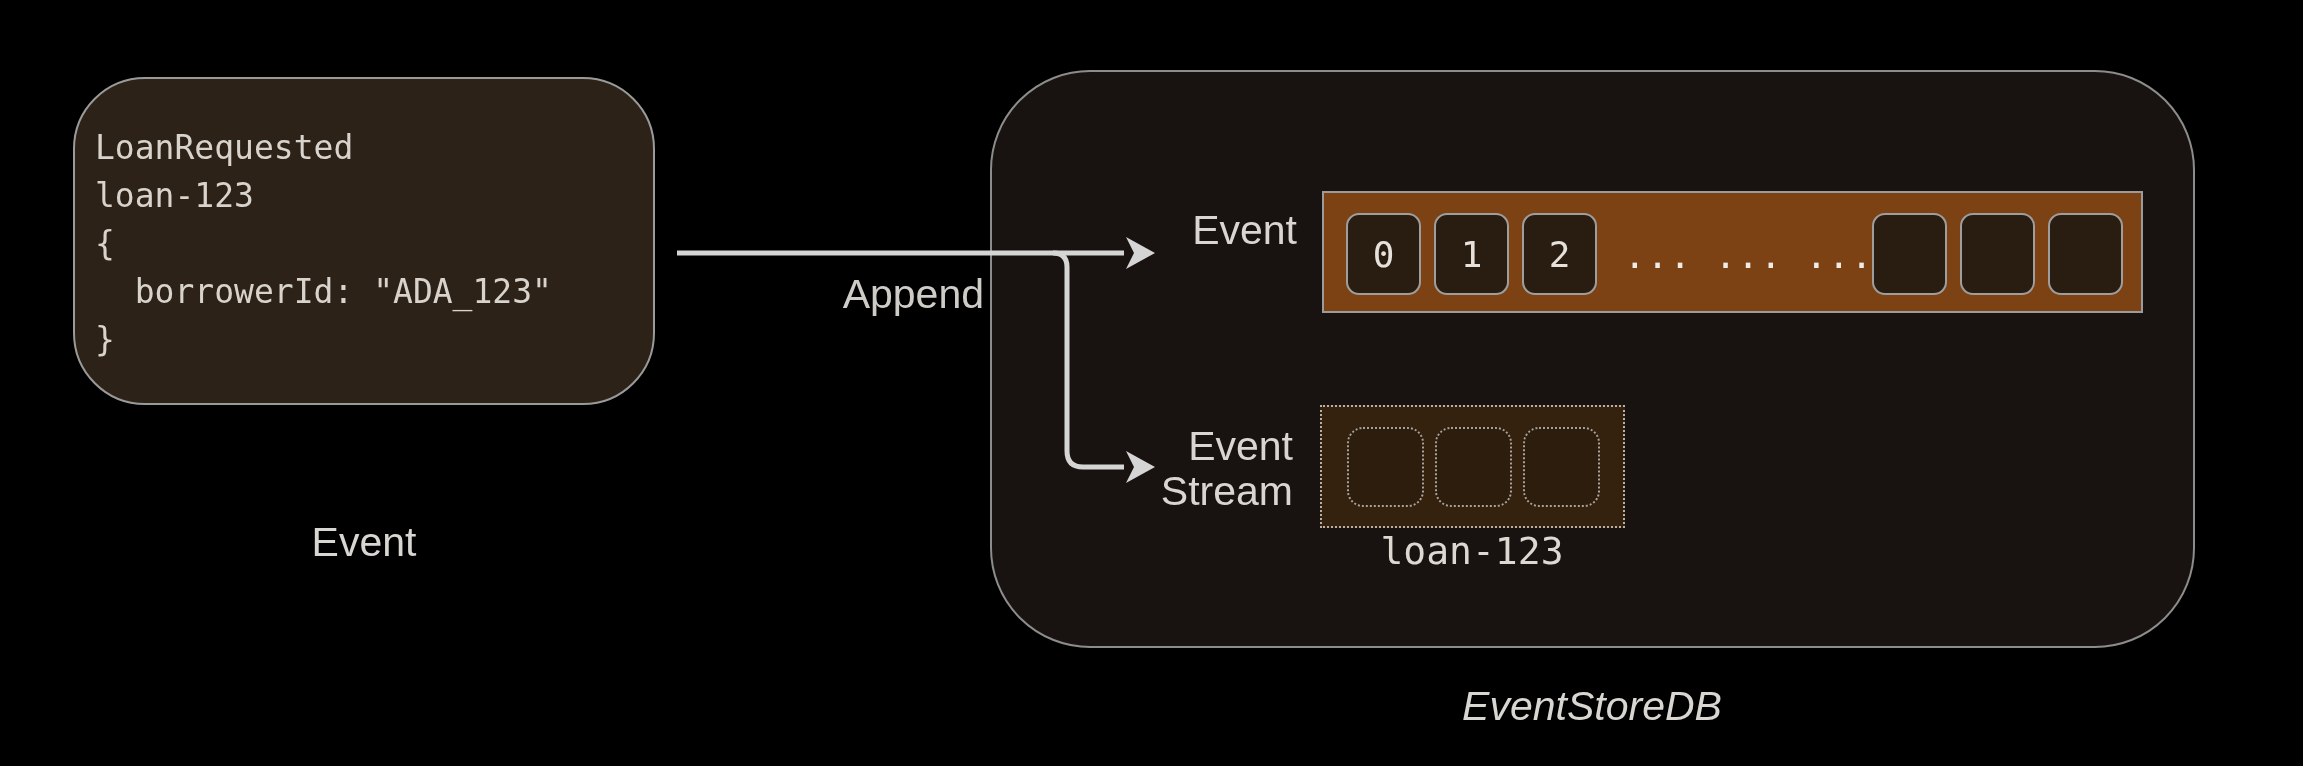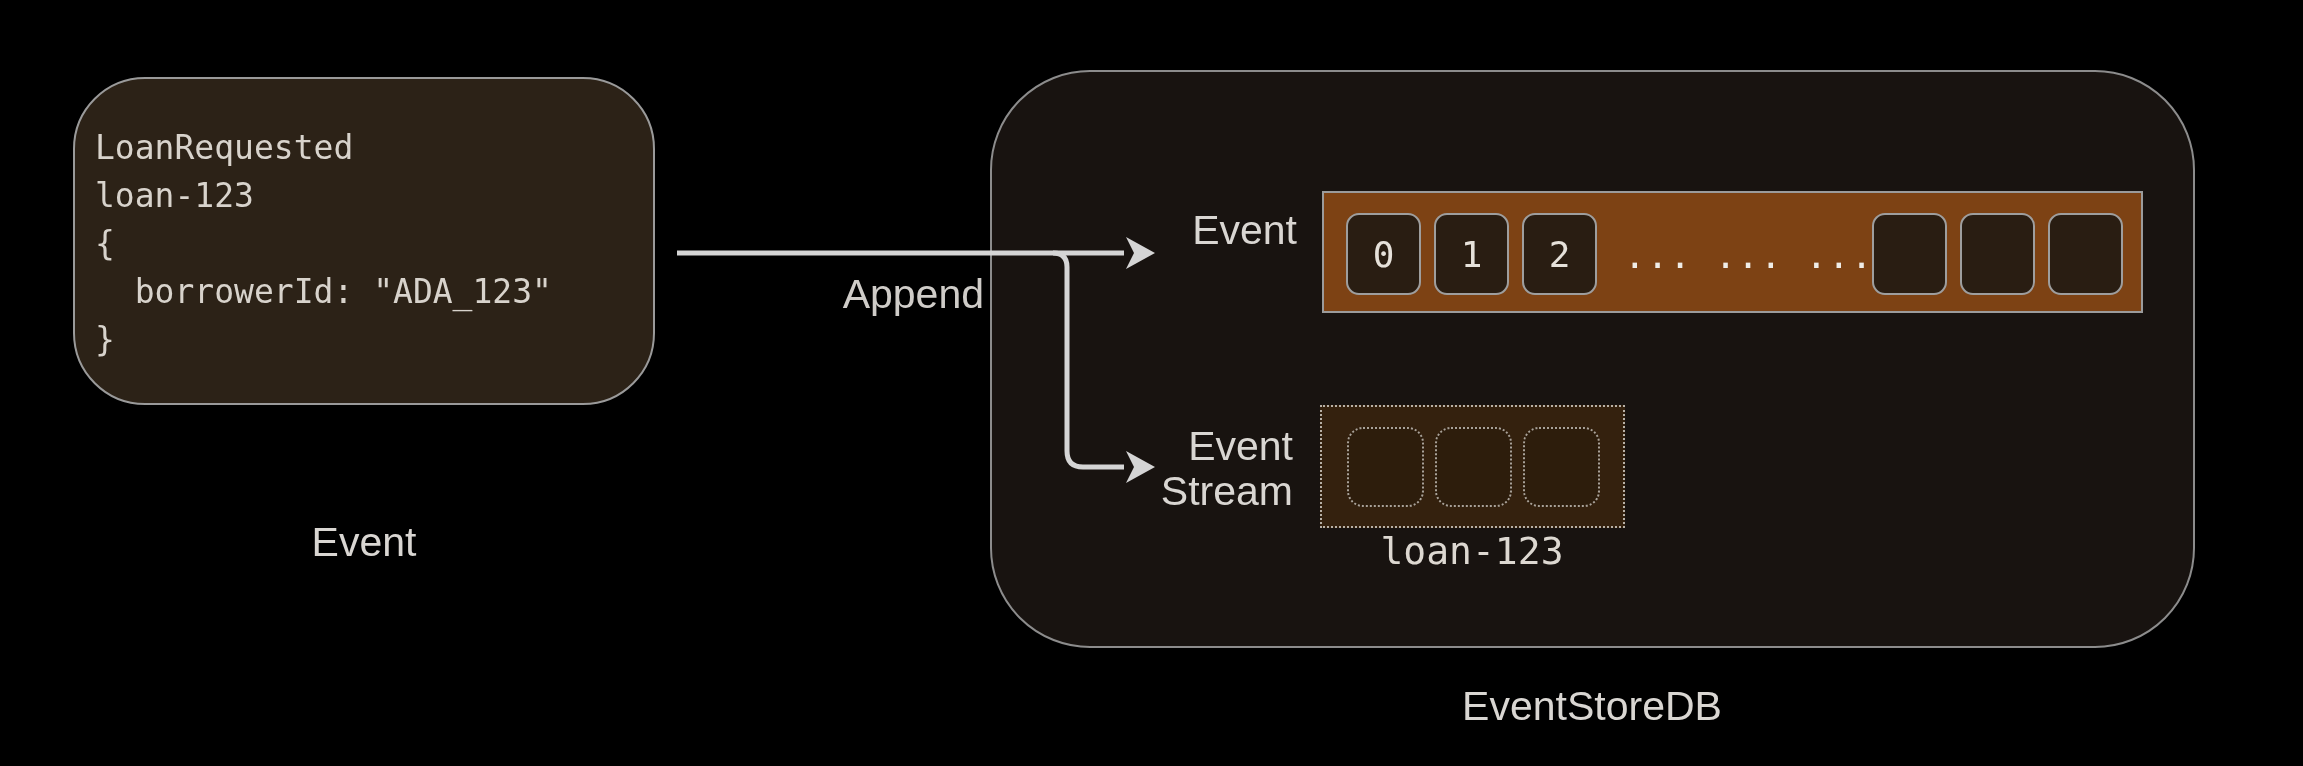--- a/index.html
+++ b/index.html
@@ -93,21 +93,21 @@
     border-radius:16px;
     box-sizing:border-box;
     background:rgba(0,0,0,0.12);
   }
   .stream-name{
     left:1322px;top:529px;width:300px;
     text-align:center;
     font-family:"DejaVu Sans Mono","Liberation Mono",monospace;
     font-size:38px;color:#ddd8d1;
   }
-  .esdb-caption{left:1432px;top:684px;width:320px;}
+  .esdb-caption{left:1432px;top:684px;width:320px;font-style:italic;}
 
   .arrow-layer{left:0;top:0;width:2303px;height:766px;pointer-events:none;}
 </style>
 </head>
 <body>
 
 <div class="stage">
 
   <div class="abs event-card">
     <div class="code-block">

